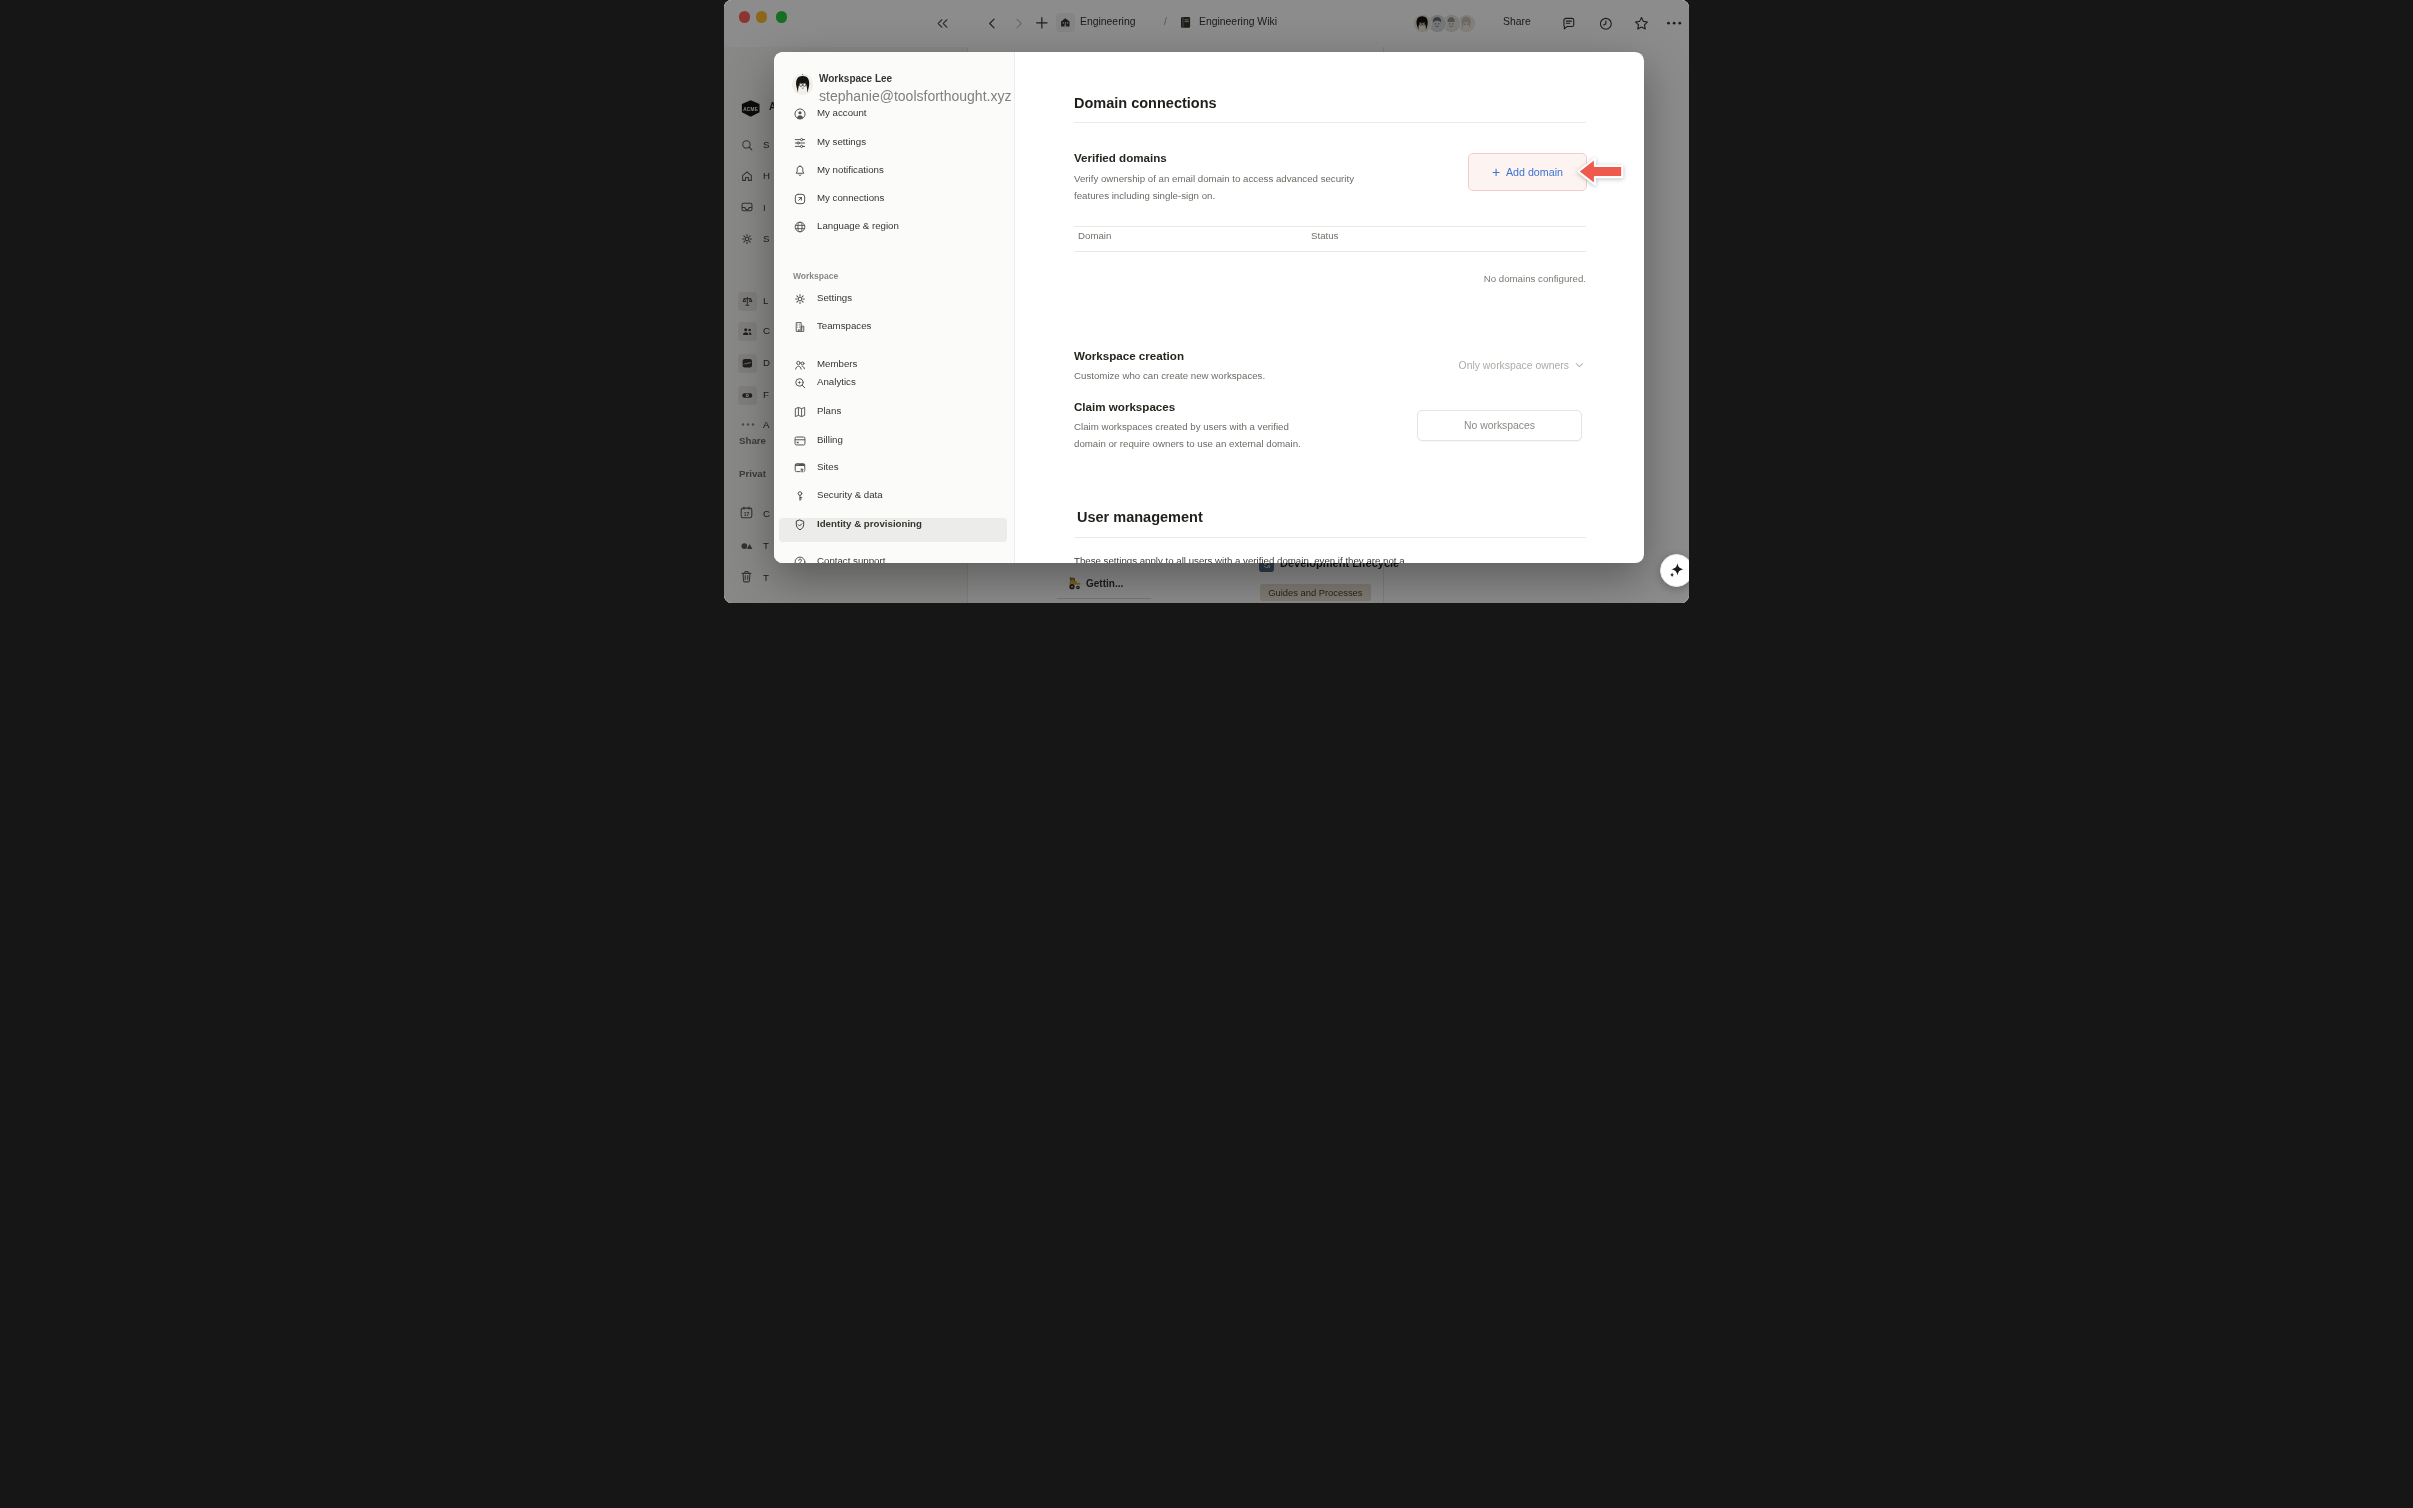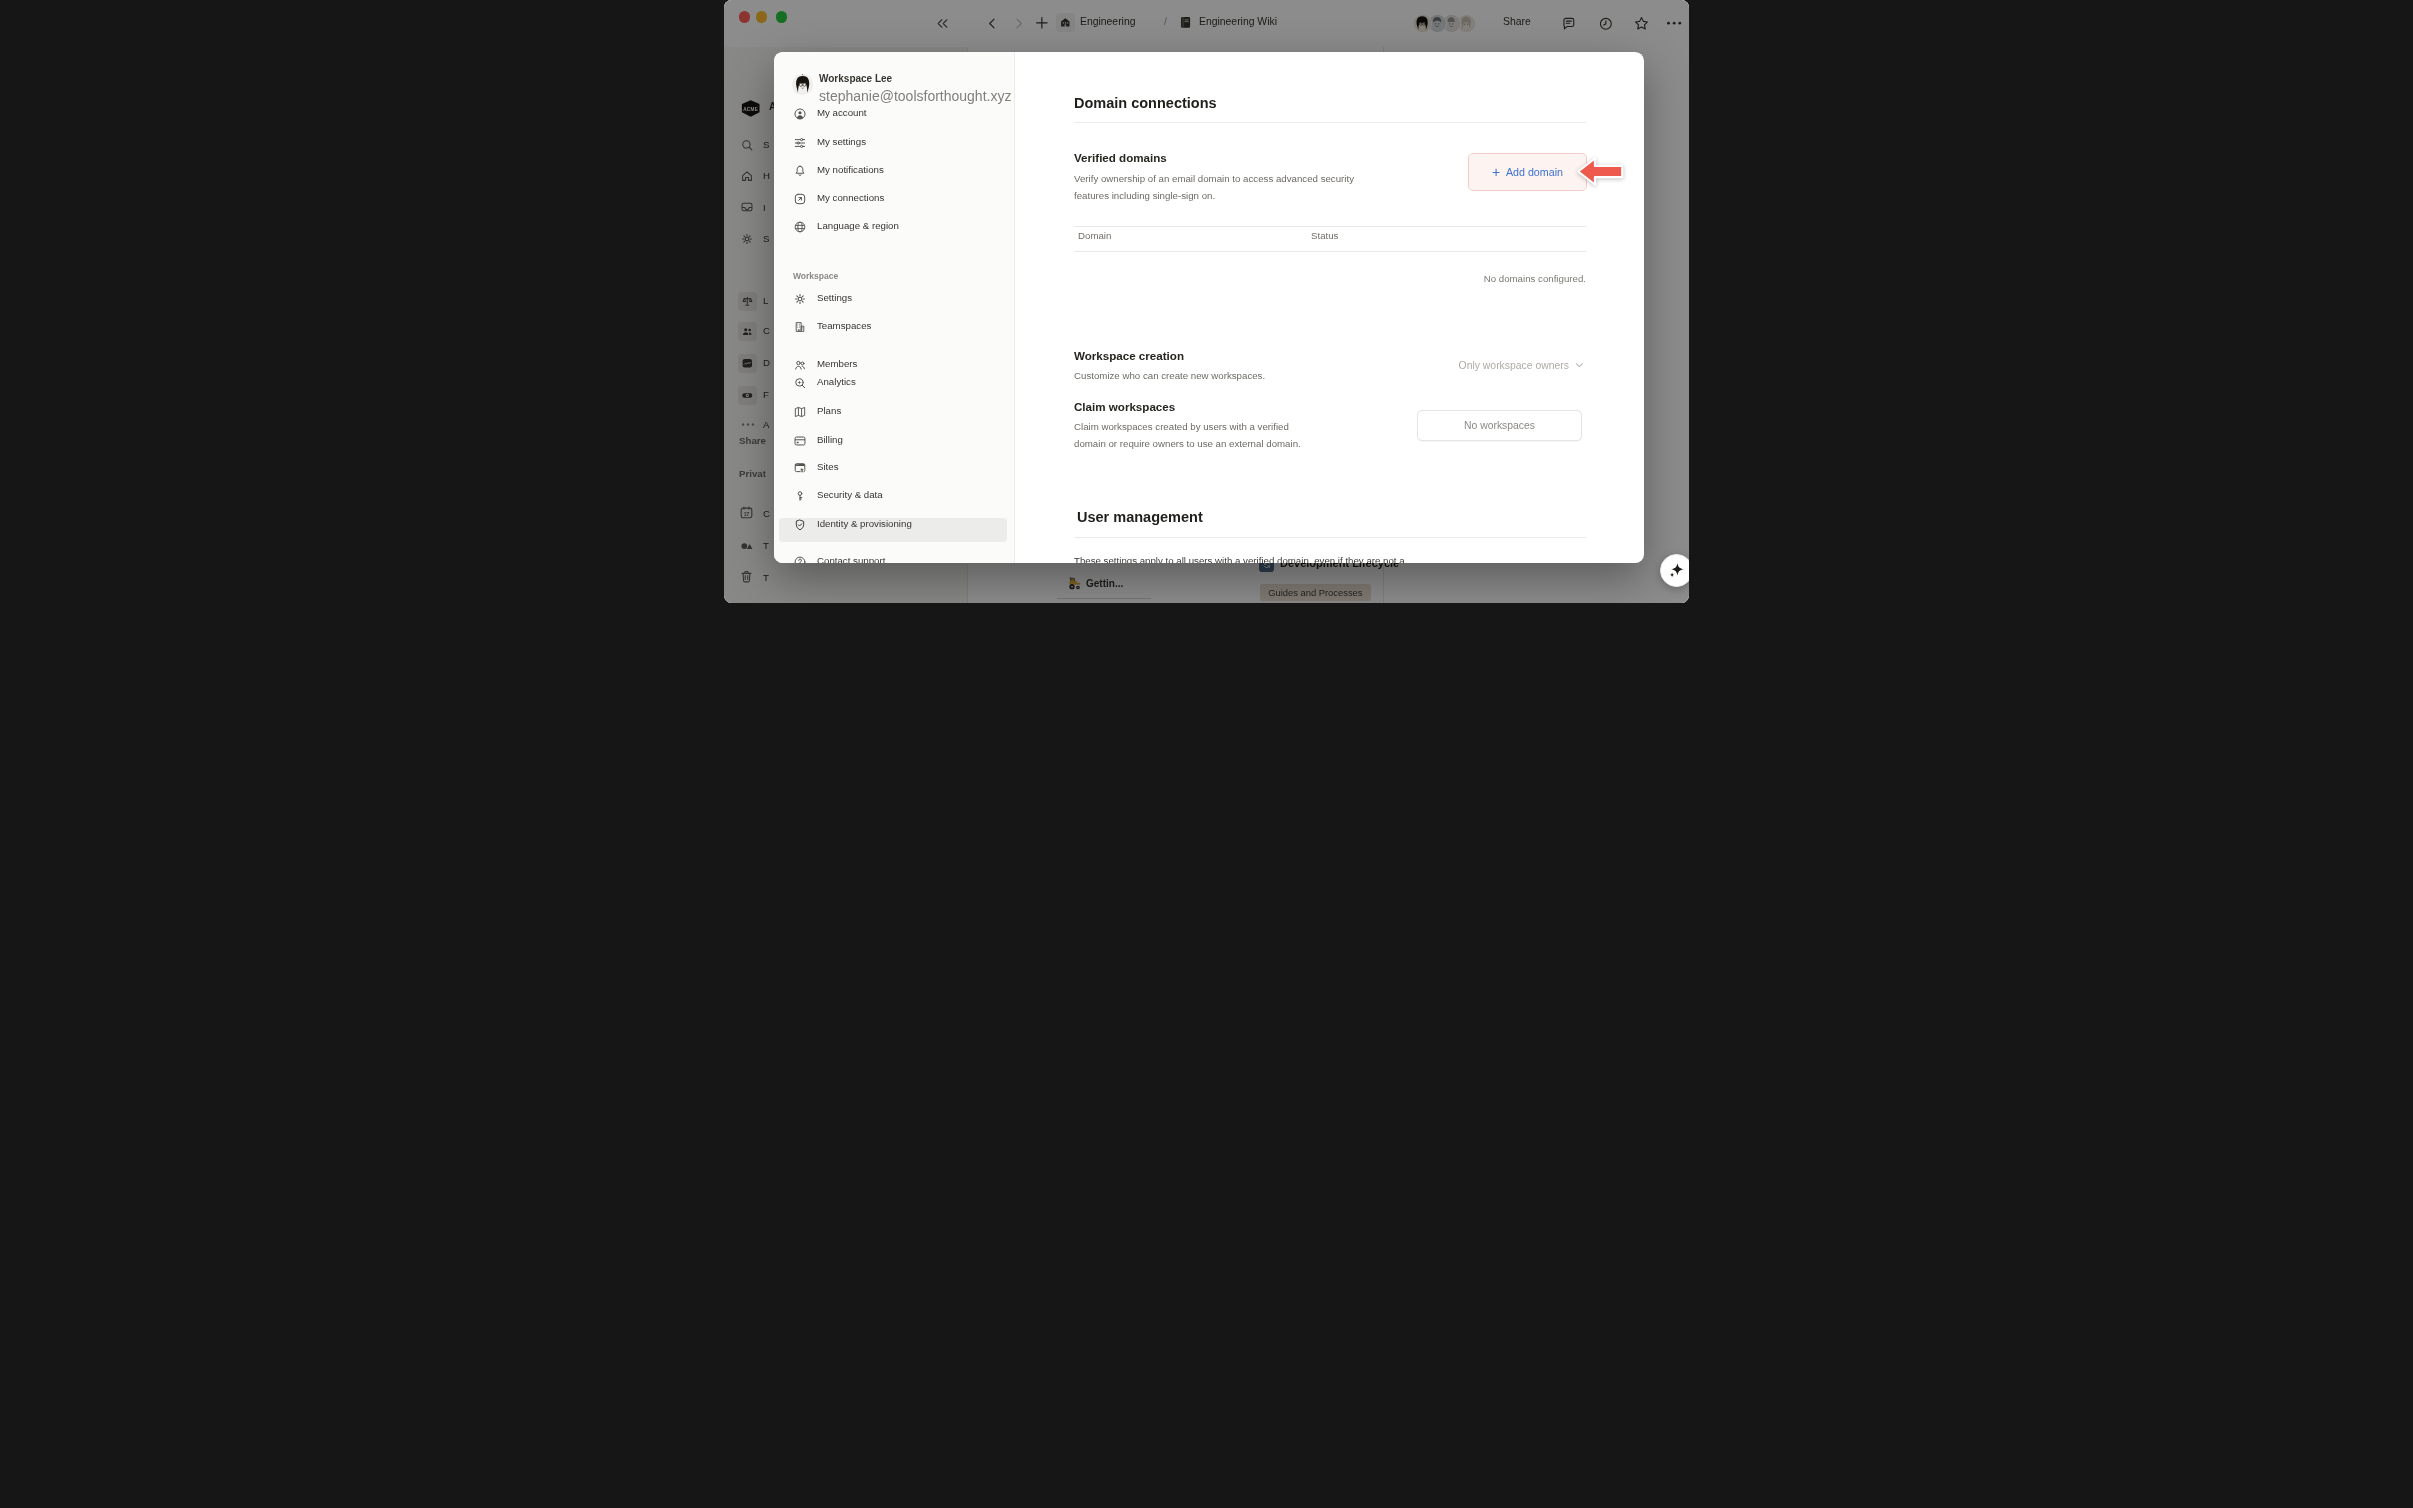--- a/index.html
+++ b/index.html
@@ -33,21 +33,21 @@
 
   
   .backdrop { position:absolute; inset:0; background:rgba(0,0,0,0.45); z-index:40; }
   .modal { position:absolute; left:50px; top:52px; width:870px; height:511px; background:#ffffff;
            border-radius:8.8px; z-index:50; box-shadow:0 15px 44px rgba(0,0,0,.35); display:flex; overflow:hidden; }
   .modal-side { position:relative; width:241px; background:#fbfbfa; border-right:0.6px solid #ececeb; flex:none; }
   .mrow { position:absolute; left:5px; right:7.5px; height:24px; border-radius:3.8px;
           display:flex; align-items:flex-start; gap:10px; padding-left:14px; cursor:pointer; }
   .mrow .lbl { font-size:9.7px; color:#37352f; white-space:nowrap; }
   .mrow.active { background:#ececea; }
-  .mrow.active .lbl { font-weight:400; }
+  .mrow.active .lbl { font-weight:700; }
   .micon { width:14px; height:14px; color:#54524c; flex:none; }
   .modal-main { position:relative; flex:1; overflow:hidden; }
   .h1 { font-size:14.5px; font-weight:600; color:#201f1c; white-space:nowrap; }
   .h2 { font-size:11.6px; font-weight:600; color:#26251f; white-space:nowrap; }
   .desc { font-size:9.7px; color:#6d6b65; white-space:nowrap; }
   .hr { height:0.6px; background:#ebeae8; }
   .colhead { font-size:9.7px; color:#716f69; white-space:nowrap; }
 
   .add-btn { position:absolute; left:453px; top:101px; width:119px; height:38px; border-radius:5px;
              background:#fdf3f1; border:1.3px solid #f2cdc7; display:flex; align-items:center;

